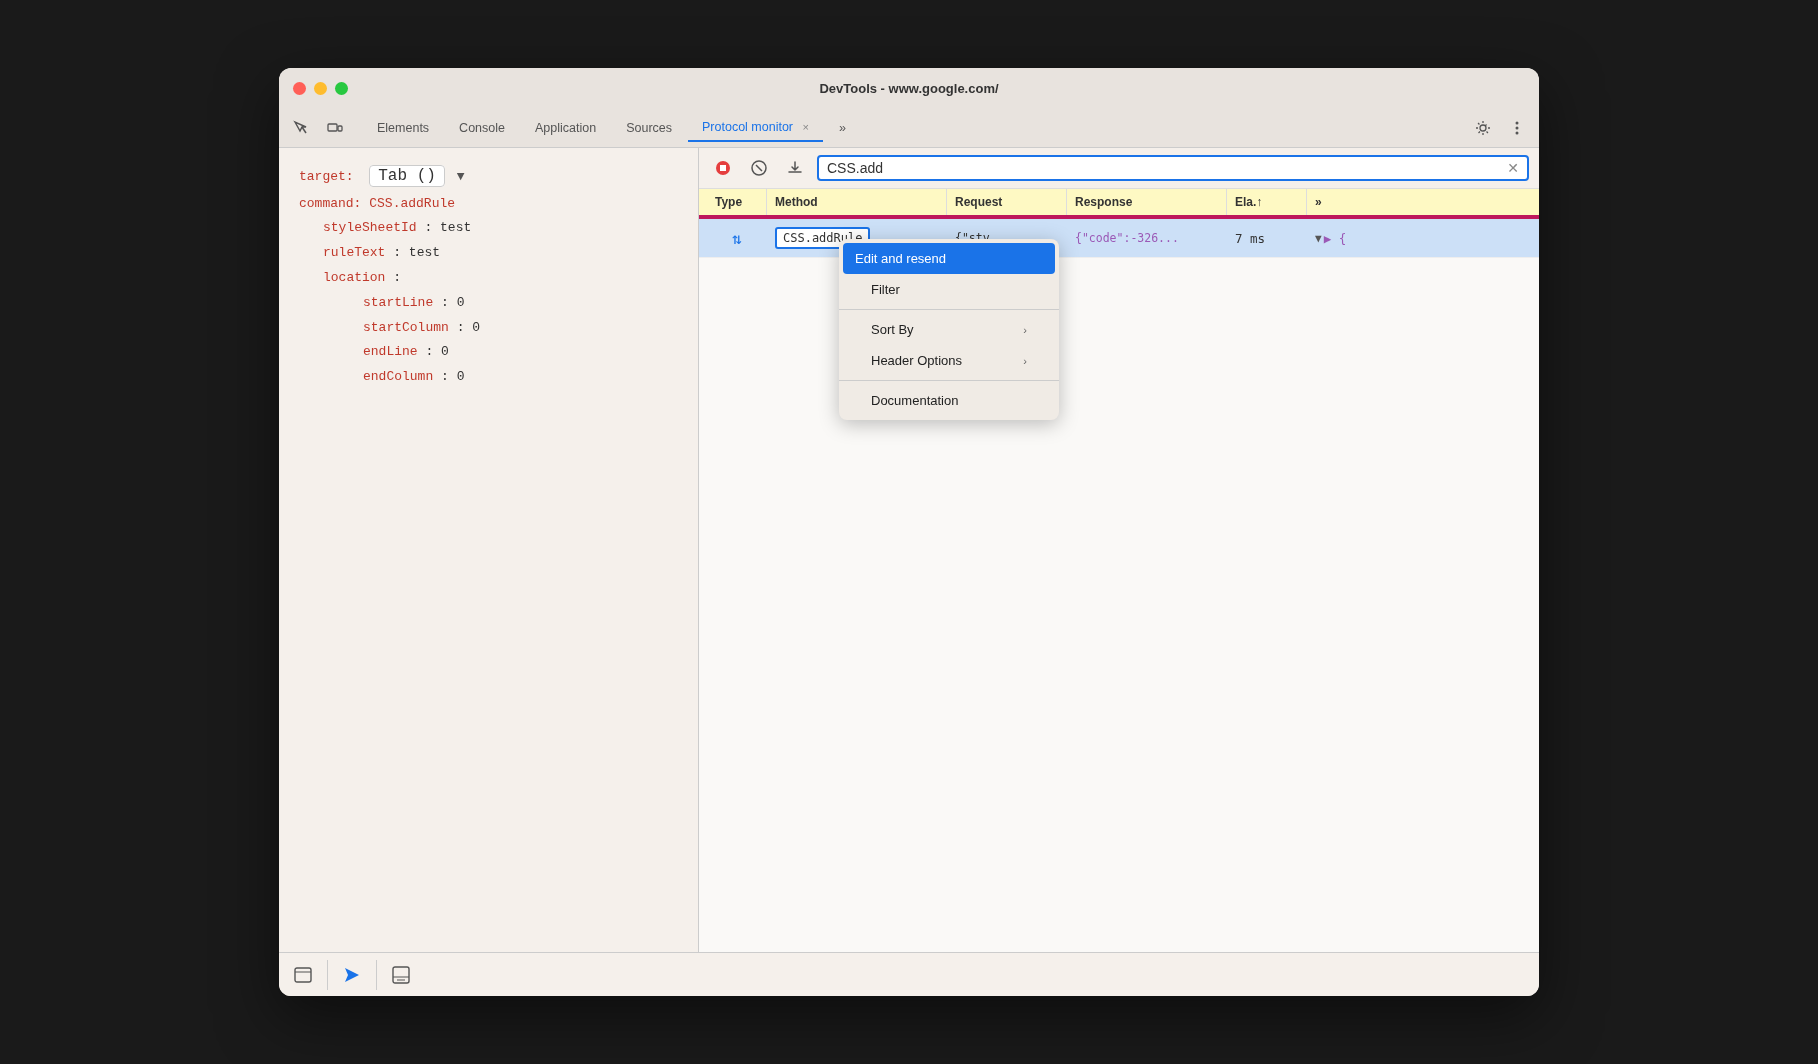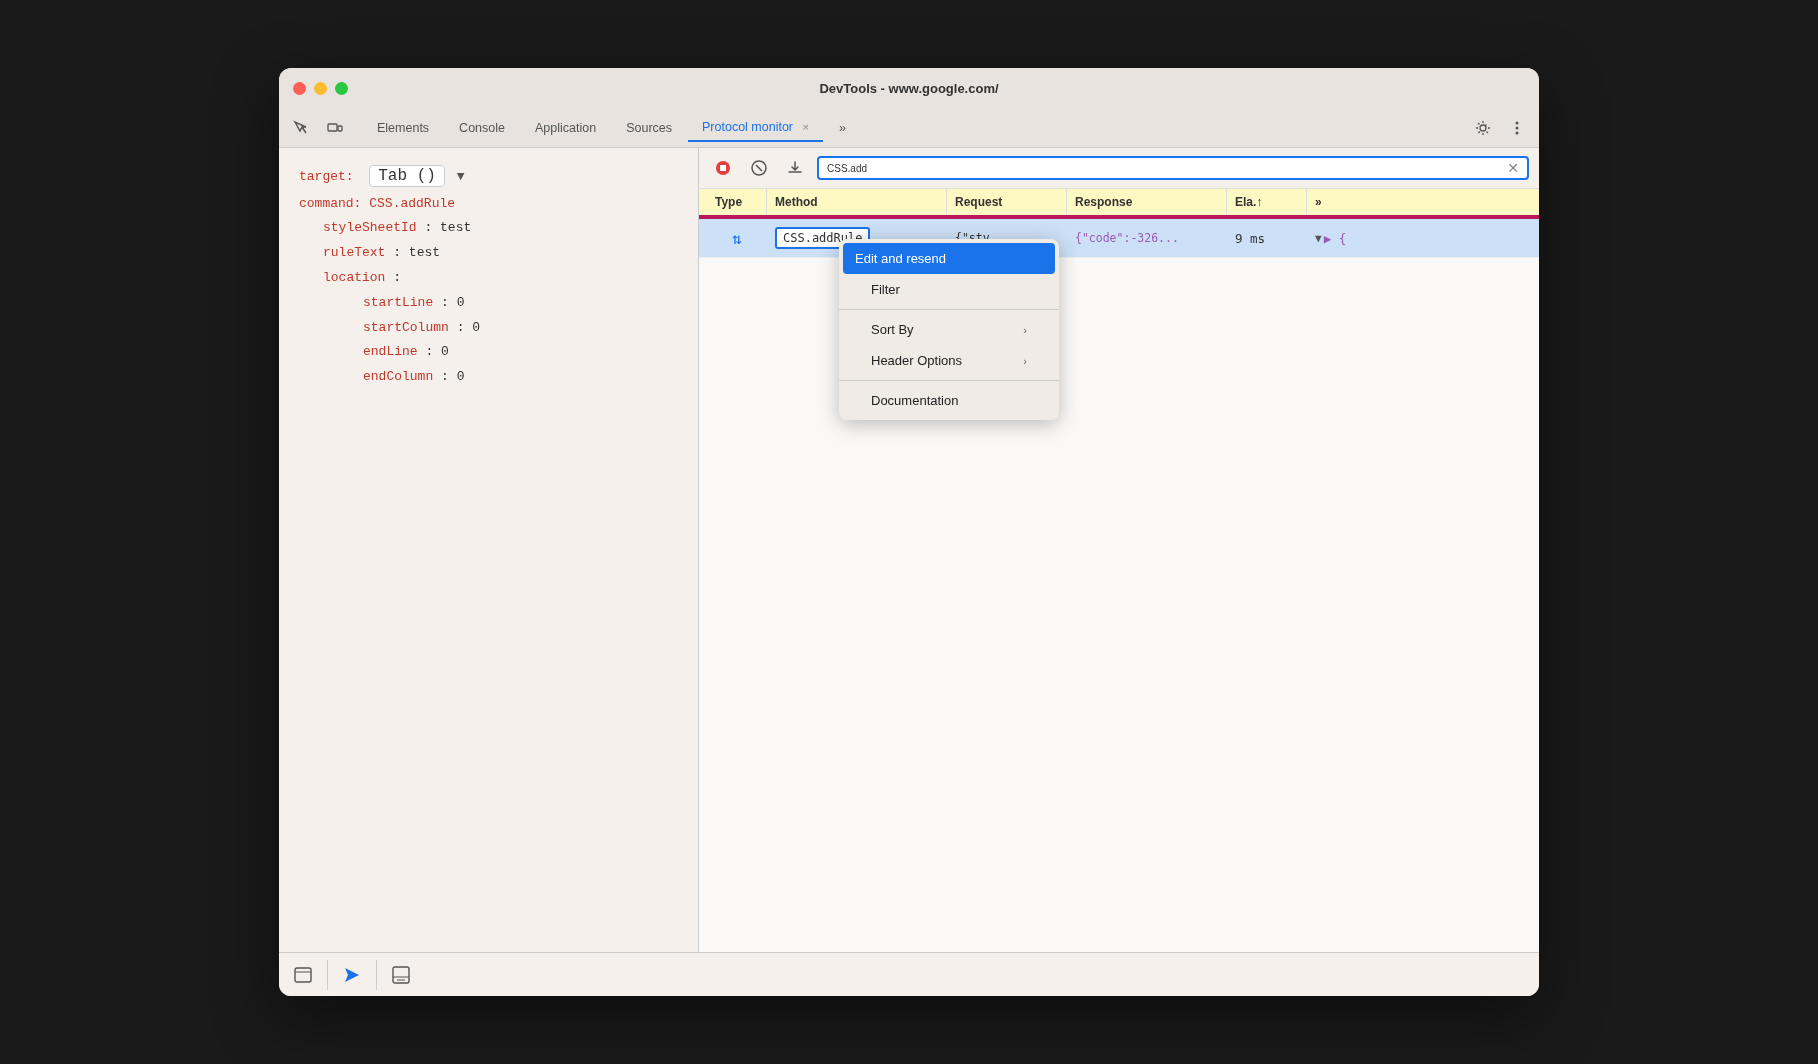--- a/index.html
+++ b/index.html
@@ -157,21 +157,21 @@
       border: 2px solid #1a73e8;
       border-radius: 4px;
       background: #fff;
       padding: 3px 8px;
       gap: 6px;
     }
     .search-input {
       flex: 1;
       border: none;
       outline: none;
-      font-size: 10px;
+      font-size: 14px;
       background: transparent;
       color: #333;
     }
     .search-clear {
       color: #888;
       cursor: pointer;
       font-size: 14px;
       line-height: 1;
     }
     .table-header {
@@ -483,21 +483,21 @@
           <div class="td">
             <span class="method-cell">CSS.addRule</span>
           </div>
           <div class="td td-request">
             <span>{"sty</span>
           </div>
           <div class="td td-response">
             <span>{"code":-326...</span>
           </div>
           <div class="td td-elapsed">
-            <span>9 ms</span>
+            <span>7 ms</span>
           </div>
           <div class="td td-code">
             <span class="expand-icon">▼</span>
             <span>▶ {code</span>
           </div>
         </div>
 
         <div class="context-menu">
           <div class="menu-item highlighted">
             <span>Edit and resend</span>

